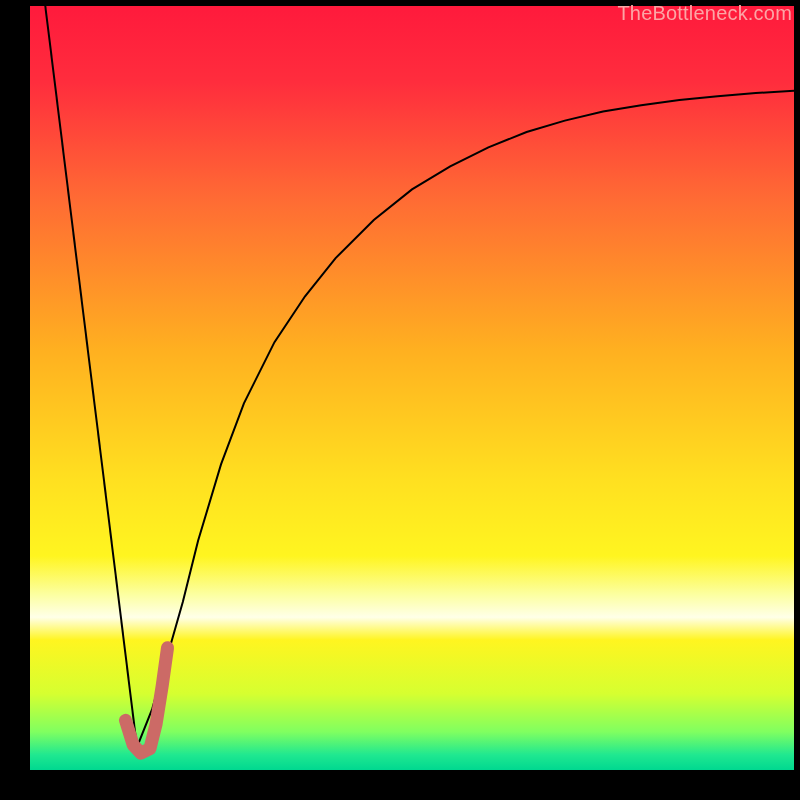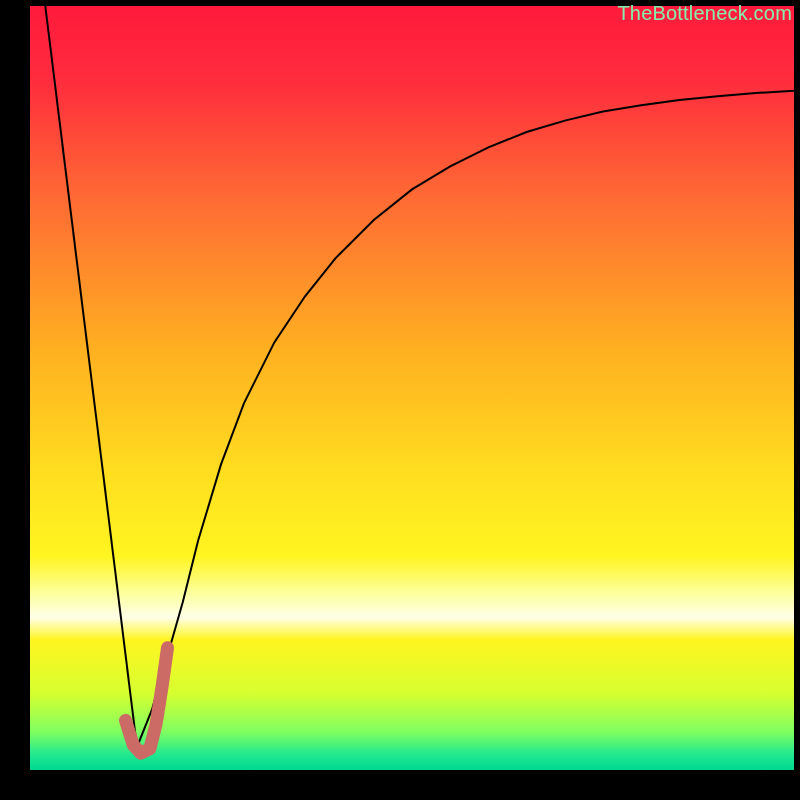--- a/index.html
+++ b/index.html
@@ -36,21 +36,21 @@
     left: 0;
     top: 0;
     width: 100%;
     height: 100%;
     pointer-events: none;
   }
   .watermark {
     position: absolute;
     top: 2px;
     right: 8px;
-    color: #86efac;
+    color: #fca5a5;
     font-size: 20px;
     font-weight: 500;
     letter-spacing: 0.2px;
   }
 </style>
 </head>
 <body>
 
 <div class="outer">
   <div class="plot">

